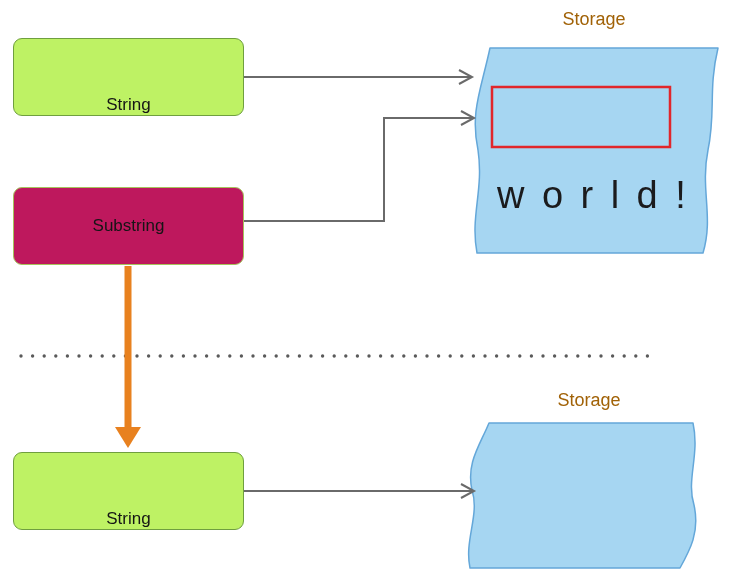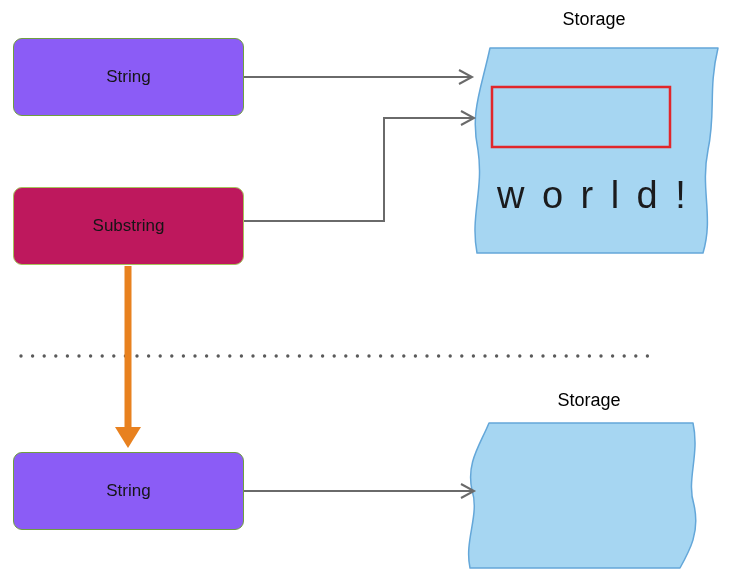--- a/index.html
+++ b/index.html
@@ -6,28 +6,28 @@
   #canvas{
     position:relative;width:732px;height:578px;background:#ffffff;overflow:hidden;
     font-family:"Liberation Sans", sans-serif;
   }
   #diagram-svg{position:absolute;left:0;top:0;width:732px;height:578px;}
   .node{
     position:absolute;width:231px;height:78px;border-radius:9px;
     display:flex;align-items:center;justify-content:center;
     font-size:17px;color:#151515;box-sizing:border-box;
   }
-  .node.string{background:#8b5cf6;border:1.5px solid #6f9f3f;}
+  .node.string{background:#bef264;border:1.5px solid #6f9f3f;align-items:flex-end;}
   .node.substring{background:#be185d;border:1.5px solid #a6c25c;}
   #string-top{left:13px;top:38px;}
   #substring{left:13px;top:187px;}
   #string-bottom{left:13px;top:452px;}
   .storage-label{
     position:absolute;width:110px;text-align:center;
-    font-size:18px;color:#000000;line-height:22px;
+    font-size:18px;color:#a16207;line-height:22px;
   }
   #storage-label-top{left:539px;top:8px;}
   #storage-label-bottom{left:534px;top:389px;}
   .mem-text{
     position:absolute;font-size:38px;line-height:38px;color:#1b1b1d;
     letter-spacing:0.46em;white-space:nowrap;font-weight:400;
   }
   #mem-line1{left:500px;top:101px;}
   #mem-line2{left:497px;top:176px;}
   #mem-line3{left:506px;top:477px;}

